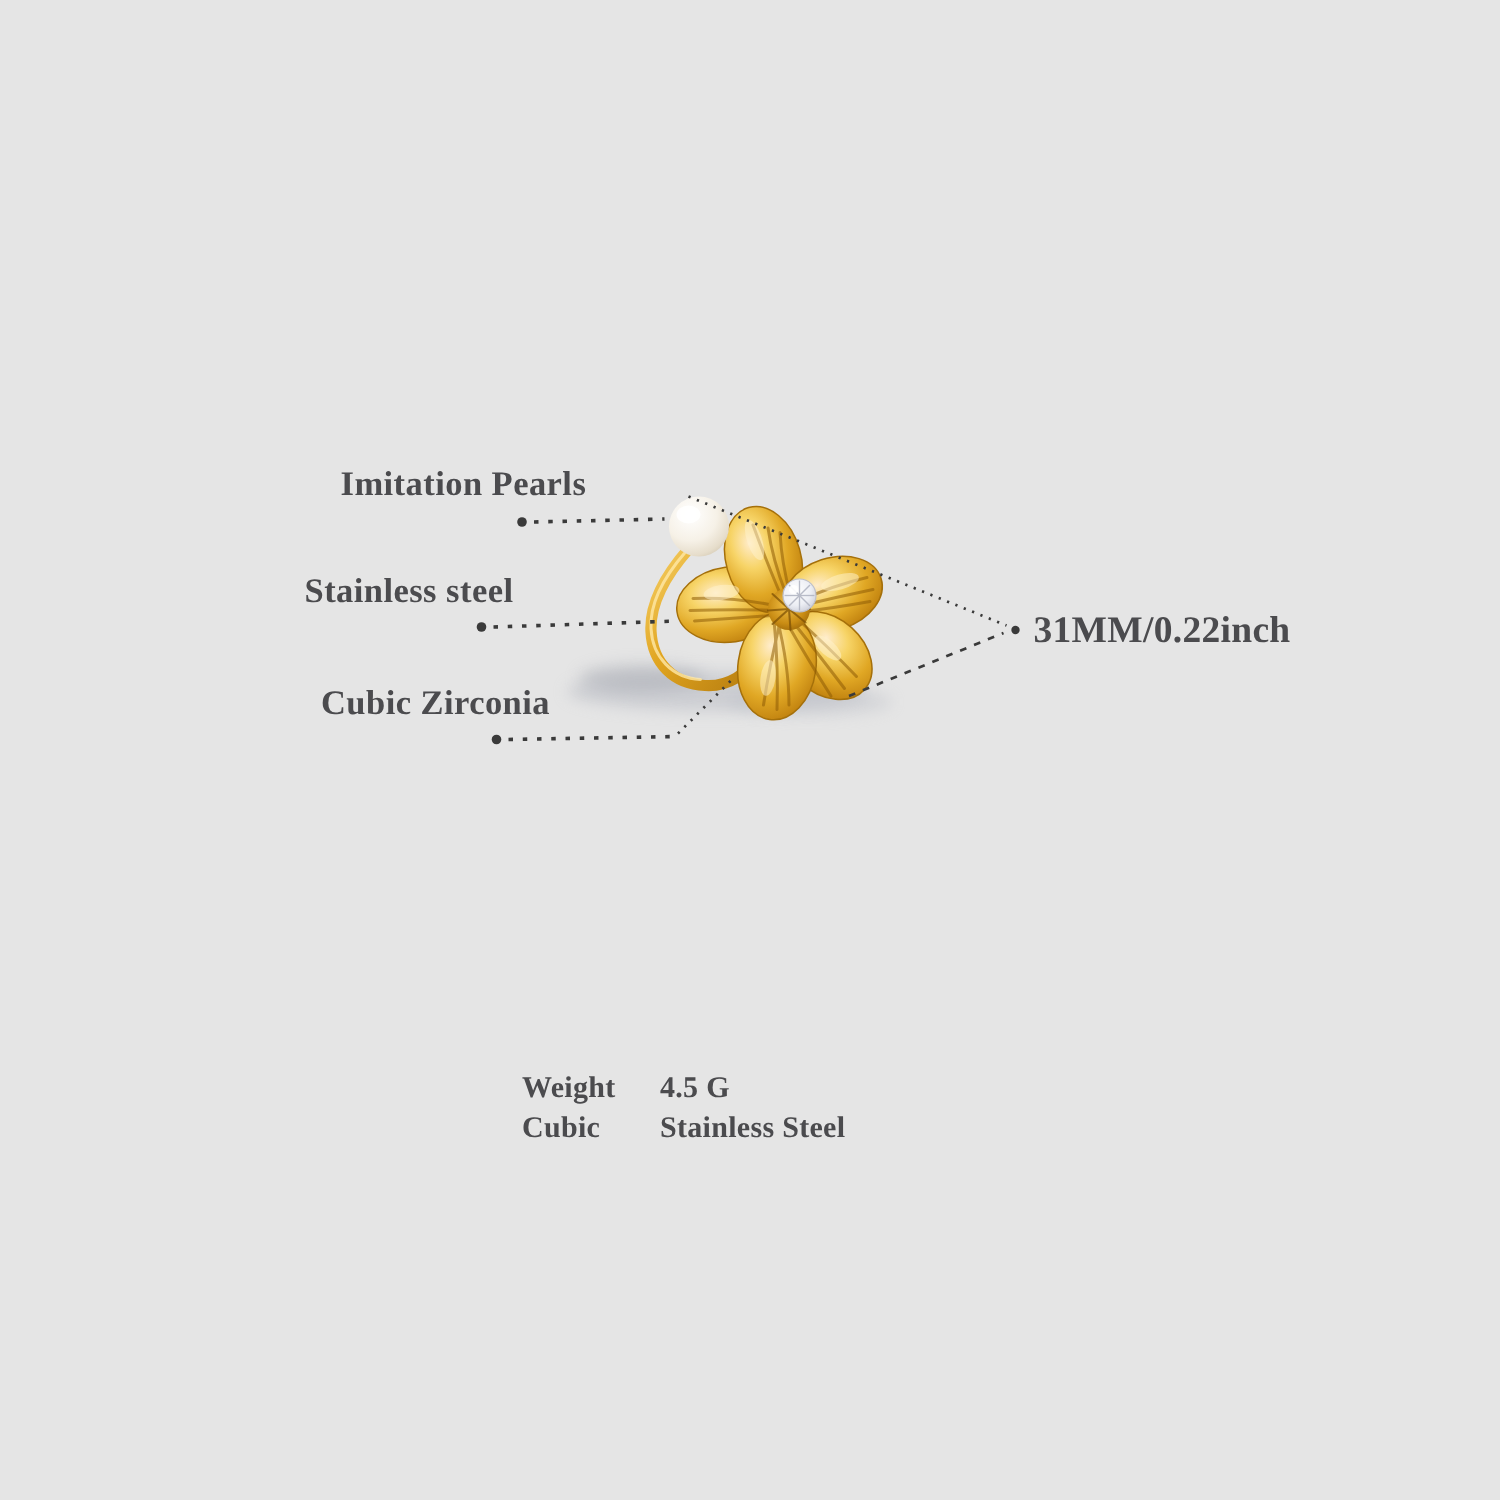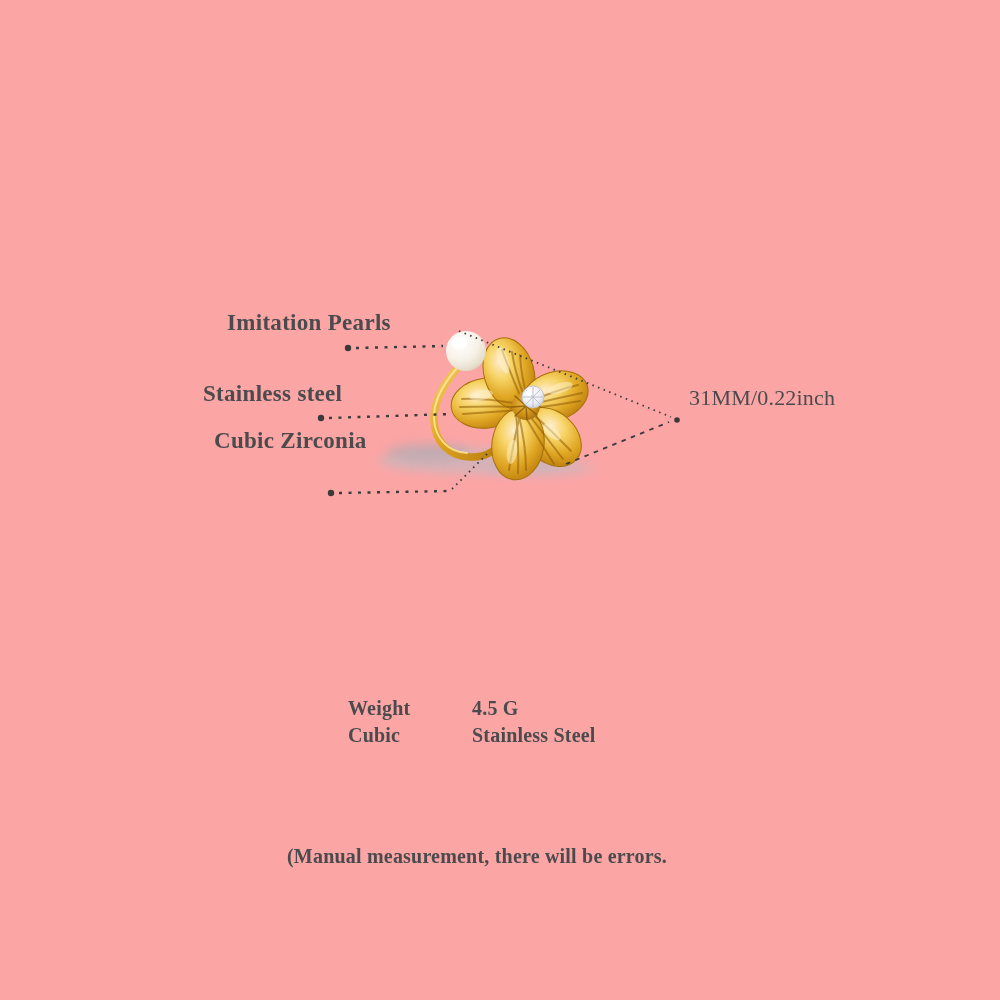--- a/index.html
+++ b/index.html
@@ -1,53 +1,53 @@
 <!DOCTYPE html>
 <html><head>
 <meta charset="utf-8">
 <style>
   html,body{margin:0;padding:0;background:#ffffff;}
   .canvas{
     position:relative;
     width:1000px;height:1000px;
-    background:#fca5a5;
+    background:#e5e5e5;
     overflow:hidden;
     font-family:"Liberation Serif","DejaVu Serif",serif;
     color:#4b4b4e;
   }
   .art{position:absolute;left:0;top:0;}
   .callout-label{
     position:absolute;
     font-weight:700;
     font-size:23px;
     letter-spacing:0.3px;
     color:#4b4b4e;
     white-space:nowrap;
   }
   .size-label{
     position:absolute;
-    left:689px;top:385px;
-    font-weight:400;
-    font-size:22px;
+    left:689px;top:407px;
+    font-weight:700;
+    font-size:25px;
     letter-spacing:0.2px;
     color:#4b4b4e;
     white-space:nowrap;
   }
   .spec-table{
     position:absolute;
-    left:348px;top:695px;
+    left:348px;top:712px;
     font-weight:700;
     font-size:20px;
     letter-spacing:0.2px;
     line-height:27px;
     color:#4b4b4e;
   }
   .spec-row{display:flex;}
   .spec-label{display:inline-block;width:92px;}
-  .spec-value{display:inline-block;white-space:nowrap;margin-left:32px;}
+  .spec-value{display:inline-block;white-space:nowrap;}
   .disclaimer{
     position:absolute;
     left:287px;top:786px;
     font-weight:700;
     font-size:20px;
     letter-spacing:0.2px;
     line-height:28px;
     color:#4b4b4e;
     white-space:pre;
   }
@@ -181,33 +181,32 @@
       <line x1="459" y1="331" x2="671" y2="417" stroke-width="1.8" stroke-dasharray="1.5 4.5"></line>
       <line x1="566" y1="464" x2="669" y2="422" stroke-width="1.8" stroke-dasharray="4.5 5.5"></line>
       <circle cx="677" cy="420" r="2.8" stroke="none"></circle>
     </g>
   </svg>
 
   <div class="callout-label" style="left:227px;top:310px;">Imitation Pearls</div>
 
   <div class="callout-label" style="left:203px;top:381px;">Stainless steel</div>
 
-  <div class="callout-label" style="left:214px;top:428px;">Cubic Zirconia</div>
+  <div class="callout-label" style="left:214px;top:456px;">Cubic Zirconia</div>
 
   <div class="size-label">31MM/0.22inch</div>
 
   <div class="spec-table">
     <div class="spec-row">
       <span class="spec-label">Weight</span>
       <span class="spec-value">4.5 G</span>
     </div>
     <div class="spec-row">
       <span class="spec-label">Cubic</span>
       <span class="spec-value">Stainless Steel</span>
     </div>
   </div>
 
   <div class="disclaimer">
-    <div>(Manual measurement, there will be errors.</div>
     
   </div>
 
 </div>
 
 </body></html>

